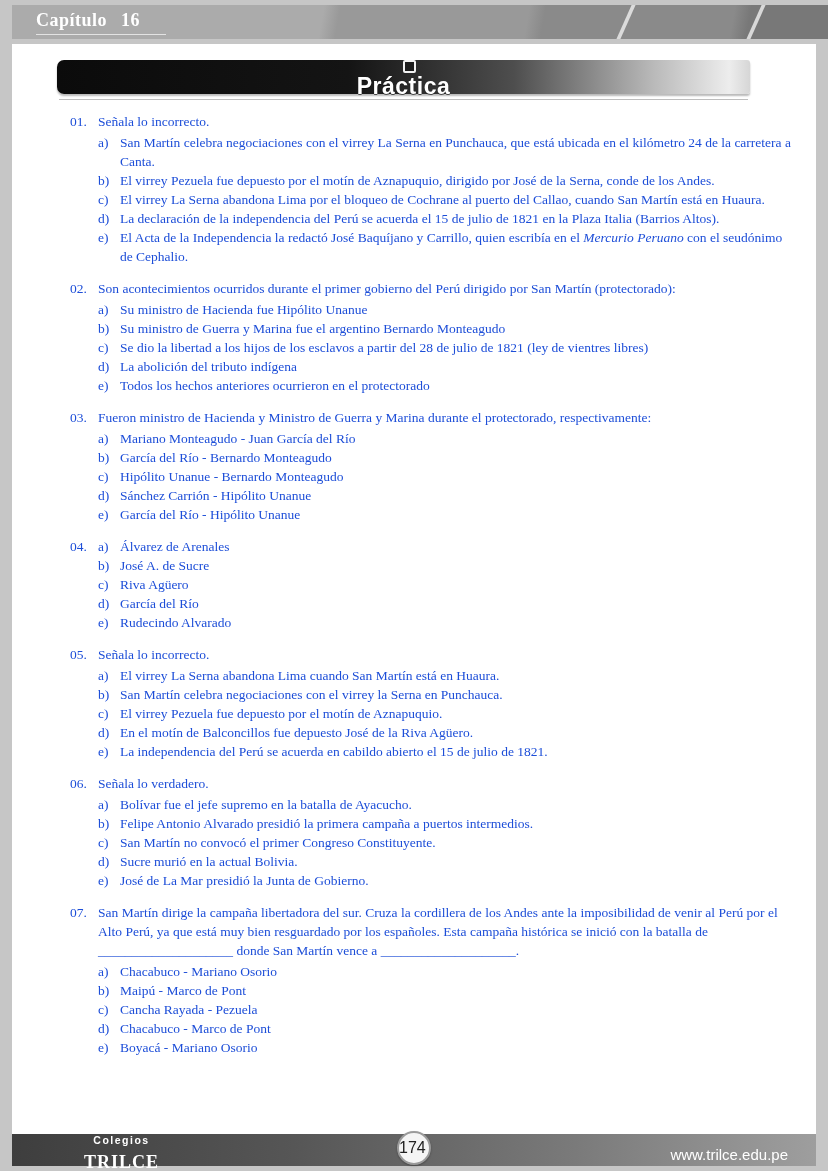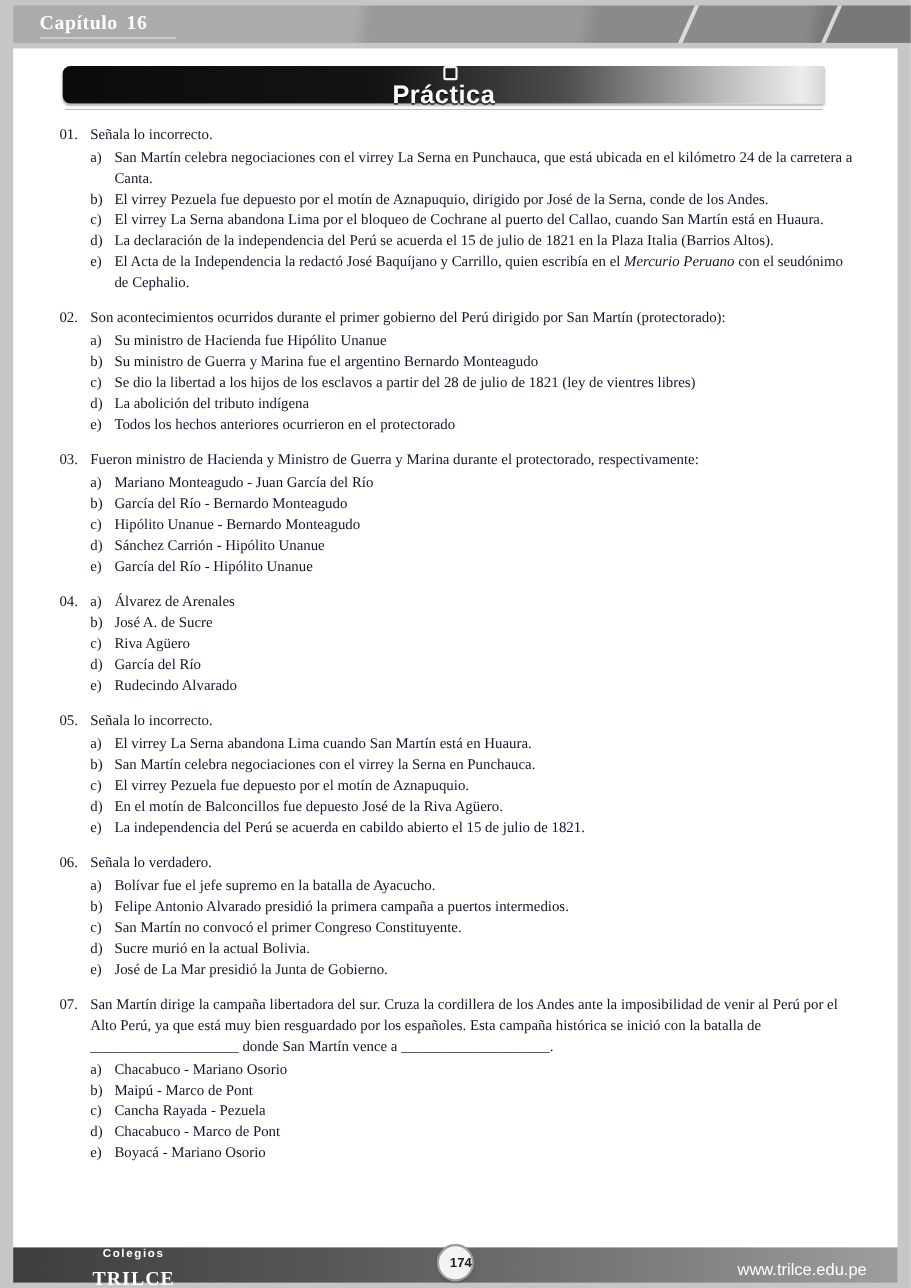--- a/index.html
+++ b/index.html
@@ -22,21 +22,21 @@
     position:absolute;top:-4px;bottom:-4px;width:4px;background:#e9e9e9;
     transform:skewX(-24deg);opacity:.85;
   }
   .slit1{right:200px}
   .slit2{right:70px}
   .chapter-title{
     position:absolute;left:24px;top:5px;color:#ffffff;
     font-weight:bold;font-size:18px;letter-spacing:.5px;
     border-bottom:1.5px solid #e3e3e3;padding-bottom:3px;padding-right:26px;
   }
-  .chapter-title .num{margin-left:8px}
+  .chapter-title .num{margin-left:14px}
   
   .practica-banner{
     position:absolute;left:57px;top:60px;width:693px;height:34px;
     border-radius:7px 3px 3px 7px;
     background:linear-gradient(to right,#0b0b0b 0%,#141414 42%,#4e4e4e 66%,#b9b9b9 86%,#ededed 97%,#d6d6d6 100%);
     box-shadow:0 2px 2px rgba(0,0,0,.28);
     display:flex;align-items:center;flex-direction:column;
   }
   .practica-banner:after{
     content:"";position:absolute;left:2px;right:2px;bottom:-6px;height:1px;background:#bdbdbd;
@@ -46,22 +46,22 @@
     background:#1c1c1c;border:2.5px solid #f2f2f2;border-radius:2px;
     flex:0 0 auto;
   }
   .banner-title{
     color:#ffffff;font-family:"Liberation Sans",sans-serif;
     font-weight:bold;font-size:23px;letter-spacing:.5px;
     text-shadow:0 1px 0 rgba(0,0,0,.6);
   }
   
   .questions{
-    position:absolute;left:54px;top:112px;width:728px;
-    font-size:13.5px;line-height:19px;color:#0f172a;
+    position:absolute;left:70px;top:112px;width:728px;
+    font-size:13.5px;line-height:19px;color:#1d4ed8;
   }
   .question{display:flex;margin-bottom:13px}
   .q-num{flex:0 0 28px}
   .q-body{flex:1;max-width:700px}
   .q-text{margin-bottom:2px}
   .option{display:flex}
   .opt-letter{flex:0 0 22px}
   .opt-text{flex:1}
   
   .footer-bar{
@@ -71,22 +71,22 @@
   }
   .brand{
     position:absolute;left:72px;top:1px;text-align:center;line-height:1;
   }
   .brand-top{font-family:"Liberation Sans",sans-serif;font-size:10.5px;letter-spacing:1.5px;font-weight:bold;display:block;margin-bottom:7px}
   .brand-main{font-size:18px;font-weight:bold;letter-spacing:1px;display:block}
   .page-badge{
     position:absolute;left:50%;top:-3px;transform:translateX(-50%);
     width:30px;height:30px;border-radius:50%;
     background:#f4f4f4;border:2px solid #9a9a9a;
-    display:flex;align-items:center;justify-content:flex-end;
-    color:#222;font-family:"Liberation Sans",sans-serif;font-weight:bold;font-size:12px;
+    display:flex;align-items:center;justify-content:flex-start;
+    color:#222;font-family:"Liberation Sans",sans-serif;font-weight:normal;font-size:16px;
     box-shadow:0 1px 2px rgba(0,0,0,.3);
   }
   .website{
     position:absolute;right:28px;top:12px;
     font-family:"Liberation Sans",sans-serif;font-weight:normal;font-size:15px;
   }
 </style>
 </head>
 <body>
 

